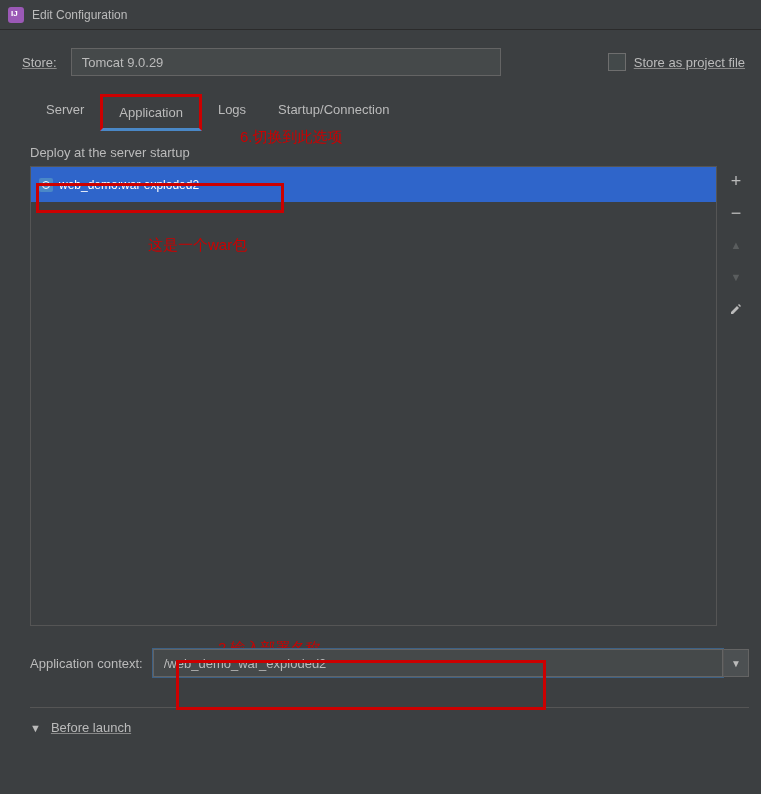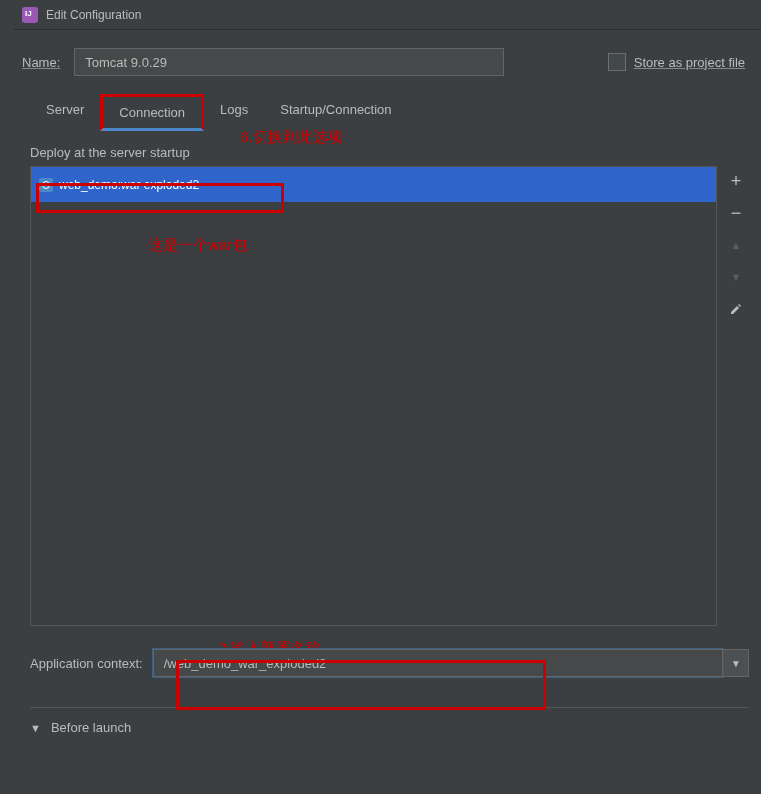--- a/index.html
+++ b/index.html
@@ -12,21 +12,20 @@
       overflow: hidden;
       font-size: 13px;
     }
     .titlebar {
       height: 30px;
       background: #3c3f41;
       display: flex;
       align-items: center;
       padding: 0 8px;
       border-bottom: 1px solid #2b2b2b;
-      margin-left: 14px;
     }
     .titlebar .app-icon {
       width: 16px; height: 16px;
       margin-right: 8px;
       background: #9b59b6;
       border-radius: 3px;
       position: relative;
     }
     .titlebar .app-icon::after {
       content: "IJ";
@@ -237,45 +236,46 @@
       display: flex;
       align-items: center;
       padding: 0 0 0 30px;
     }
     .chevron {
       font-size: 11px;
       color: #bbbbbb;
       margin-right: 10px;
     }
     .bl-label {
+      text-decoration: underline;
       text-decoration-color: #888;
       color: #bbbbbb;
     }
     svg { display:block; }
   </style>
 </head>
 <body>
 
 <div class="titlebar">
   <div class="app-icon"></div>
   <span class="titlebar-text">Edit Configuration</span>
 </div>
 
 <div class="name-row">
-  <span class="name-label">Name:</span>
+  <span class="name-label">Store:</span>
   <input class="name-input" value="Tomcat 9.0.29" style="">
   <div class="store-wrap">
     <div class="checkbox"></div>
     <span class="store-label">Store as project file</span>
   </div>
 </div>
 
 <div class="tabs">
   <div class="tab">Server</div>
-  <div class="tab active red-box-tab">Connection</div>
+  <div class="tab active red-box-tab">Application</div>
   <div class="tab">Logs</div>
   <div class="tab">Startup/Connection</div>
 </div>
 <div class="red-anno-1">6.切换到此选项</div>
 
 <div class="main">
   <div class="section-label">Deploy at the server startup</div>
   <div class="deploy-area">
     <div class="deploy-list">
       <div class="deploy-item">

